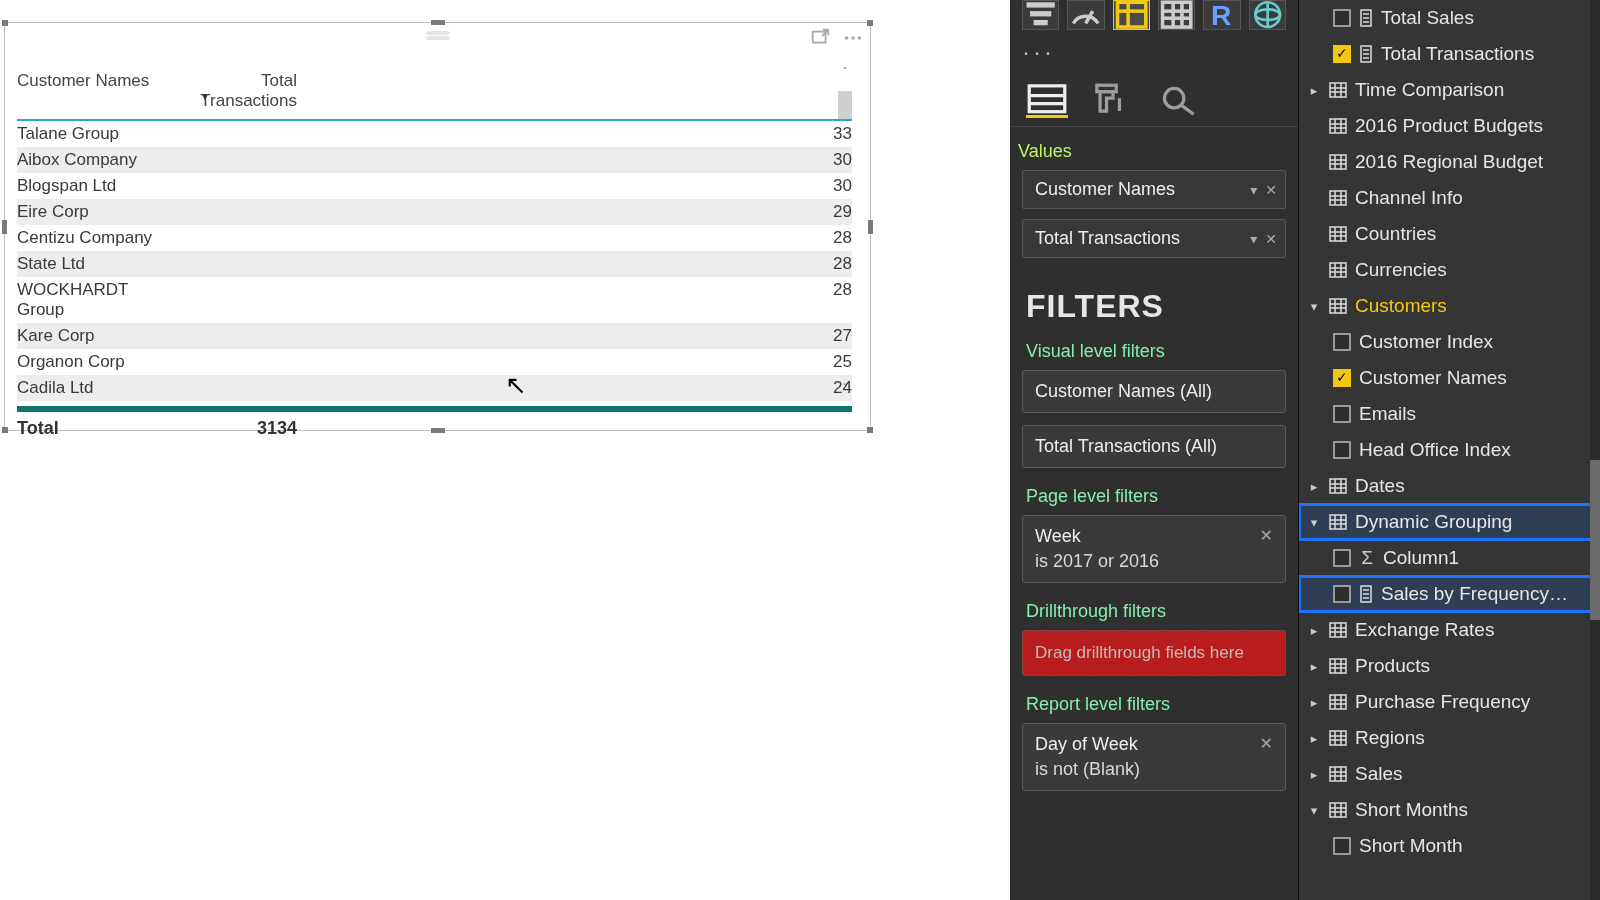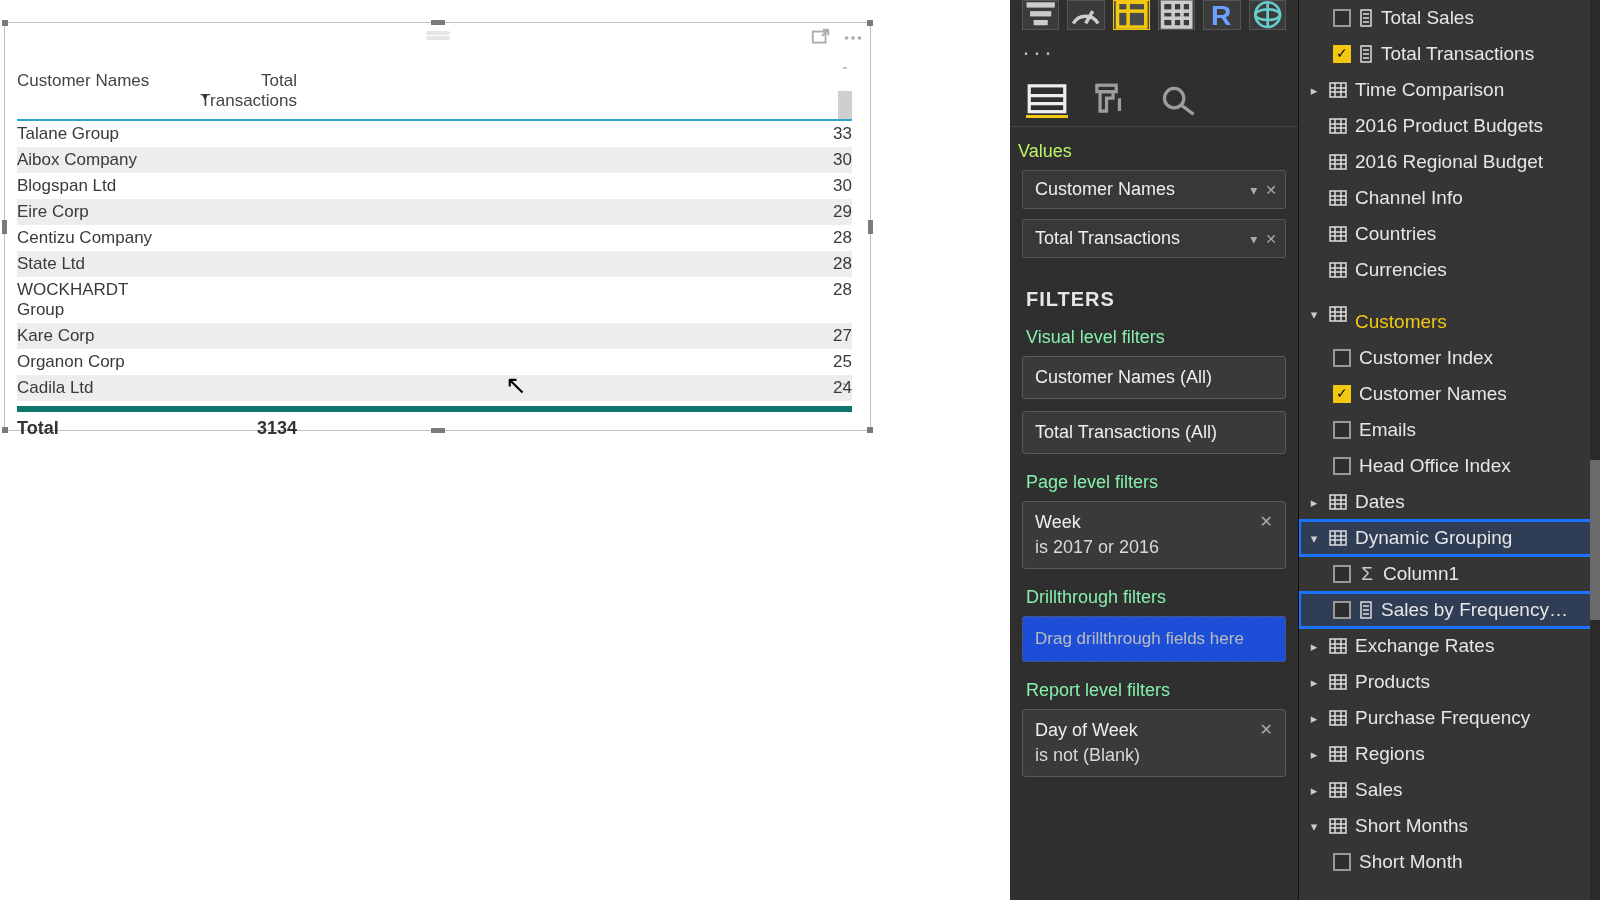--- a/index.html
+++ b/index.html
@@ -60,54 +60,54 @@
   .viz-tabs .tab.active { border-bottom:3px solid #f2c811; opacity:1;}
   .section-label { padding:14px 16px 8px 8px; color:#bef264; font-size:18px;}
   .well {
     margin:0 12px 10px 12px; border:1px dashed #5a5a5a; border-radius:2px;
     display:flex; align-items:center; justify-content:space-between;
     padding:8px 8px 8px 12px; background:#383838; color:#eee;
   }
   .well.solid { border-style:solid; border-color:#555; }
   .well .lbl { font-size:18px; }
   .well .ctrls { display:flex; gap:8px; color:#aaa; font-size:14px;}
-  .filters-title { padding:20px 16px 10px 16px; font-size:20px; font-weight:700; letter-spacing:1px; color:#e6e6e6;}
+  .filters-title { padding:20px 16px 10px 16px; font-size:32px; font-weight:700; letter-spacing:1px; color:#e6e6e6;}
   .sub-label { padding:6px 16px 8px 16px; color:#86efac; font-size:18px;}
   .filter-card {
     margin:0 12px 12px 12px; border:1px solid #5a5a5a; border-radius:3px;
     padding:10px 12px; background:#3a3a3a; color:#eee; font-size:18px;
     display:flex; flex-direction:column; gap:4px;
   }
   .filter-card .line1 { display:flex; justify-content:space-between;}
   .filter-card .cond  { color:#d8d8d8; font-size:18px;}
   .filter-card .close { color:#aaa; font-size:16px;}
   .placeholder {
     margin:0 12px 12px 12px; border:1px dashed #5a5a5a; border-radius:3px;
-    padding:12px; color:#bcbcbc; font-size:17px; background:#1d4ed8;
+    padding:12px; color:#bcbcbc; font-size:17px; background:#b91c1c;
   }
 
   
   .fields-pane {
     position:absolute; left:1298px; top:0; width:302px; height:900px;
     background:#353535; color:#e6e6e6; font-size:19px; overflow:hidden;
     border-left:1px solid #111;
   }
   .fp-scroll { position:absolute; right:0; top:0; width:10px; height:100%; background:#2a2a2a;}
   .fp-scroll .th { position:absolute; top:460px; width:10px; height:160px; background:#6a6a6a;}
   .f-row { display:flex; align-items:center; gap:8px; padding:7px 2px 7px 8px; position:relative;}
   .f-row.indent1 { padding-left:34px;}
   .f-row .caret { width:14px; text-align:center; color:#ccc; font-size:13px;}
   .f-row .tb-ic { width:18px; height:16px; display:inline-flex;}
   .tb-ic svg { width:18px; height:16px;}
   .f-row .chk { width:18px; height:18px; border:2px solid #999; display:inline-block; background:#2e2e2e;}
   .f-row .chk.checked { background:#f2c811; border-color:#f2c811; position:relative;}
   .f-row .chk.checked::after { content:"✓"; color:#000; font-size:14px; position:absolute; left:1px; top:-2px;}
   .f-row .sigma { width:16px; text-align:center; color:#ccc;}
   .f-row .lbl { flex:1; white-space:nowrap; overflow:hidden; text-overflow:ellipsis;}
-  .f-row.gold .lbl { color:#f2c811;margin-top:16px;}
+  .f-row.gold .lbl { color:#f2c811;}
   .hl-blue { outline:3px solid #1a74ff; outline-offset:-2px; background:#2f3d55;}
   .hl-blue2{ outline:3px solid #1a74ff; outline-offset:-2px; background:#2f3d55;}
   .cut-row .lbl { max-width:190px;}
   .measure-ic { width:14px; height:18px; display:inline-flex; align-items:center; justify-content:center;}
 </style>
 </head>
 <body>
 
 <div class="canvas">
   <div class="visual-frame">

